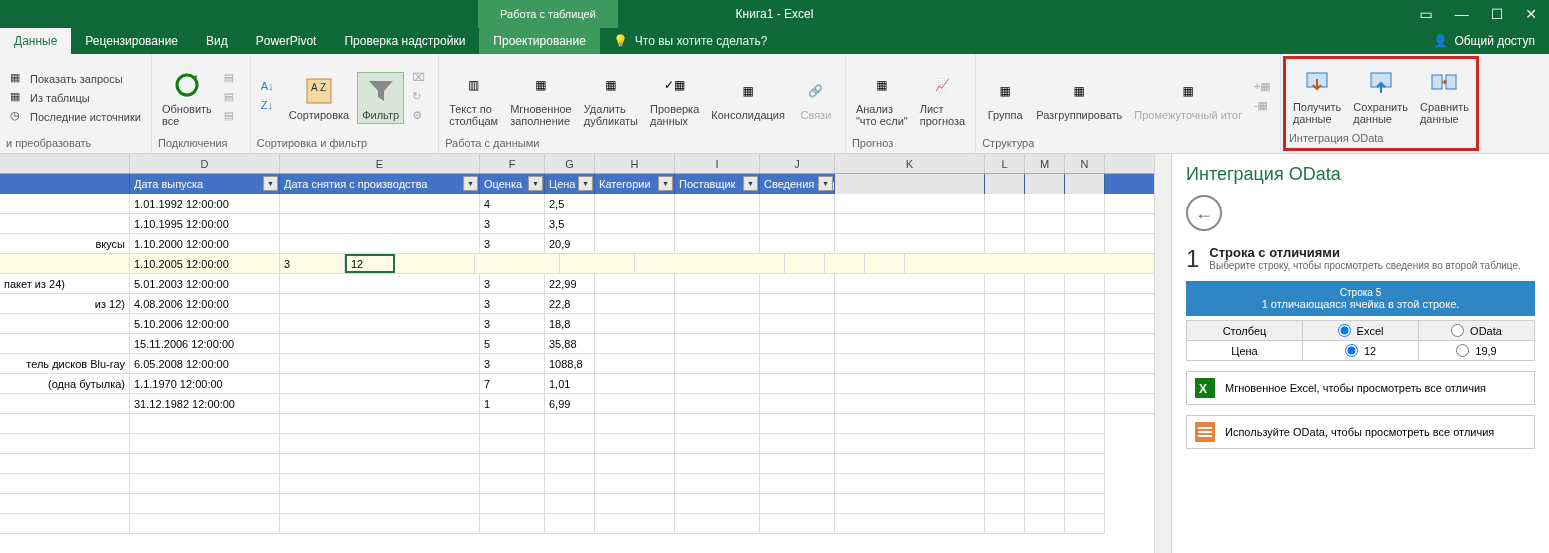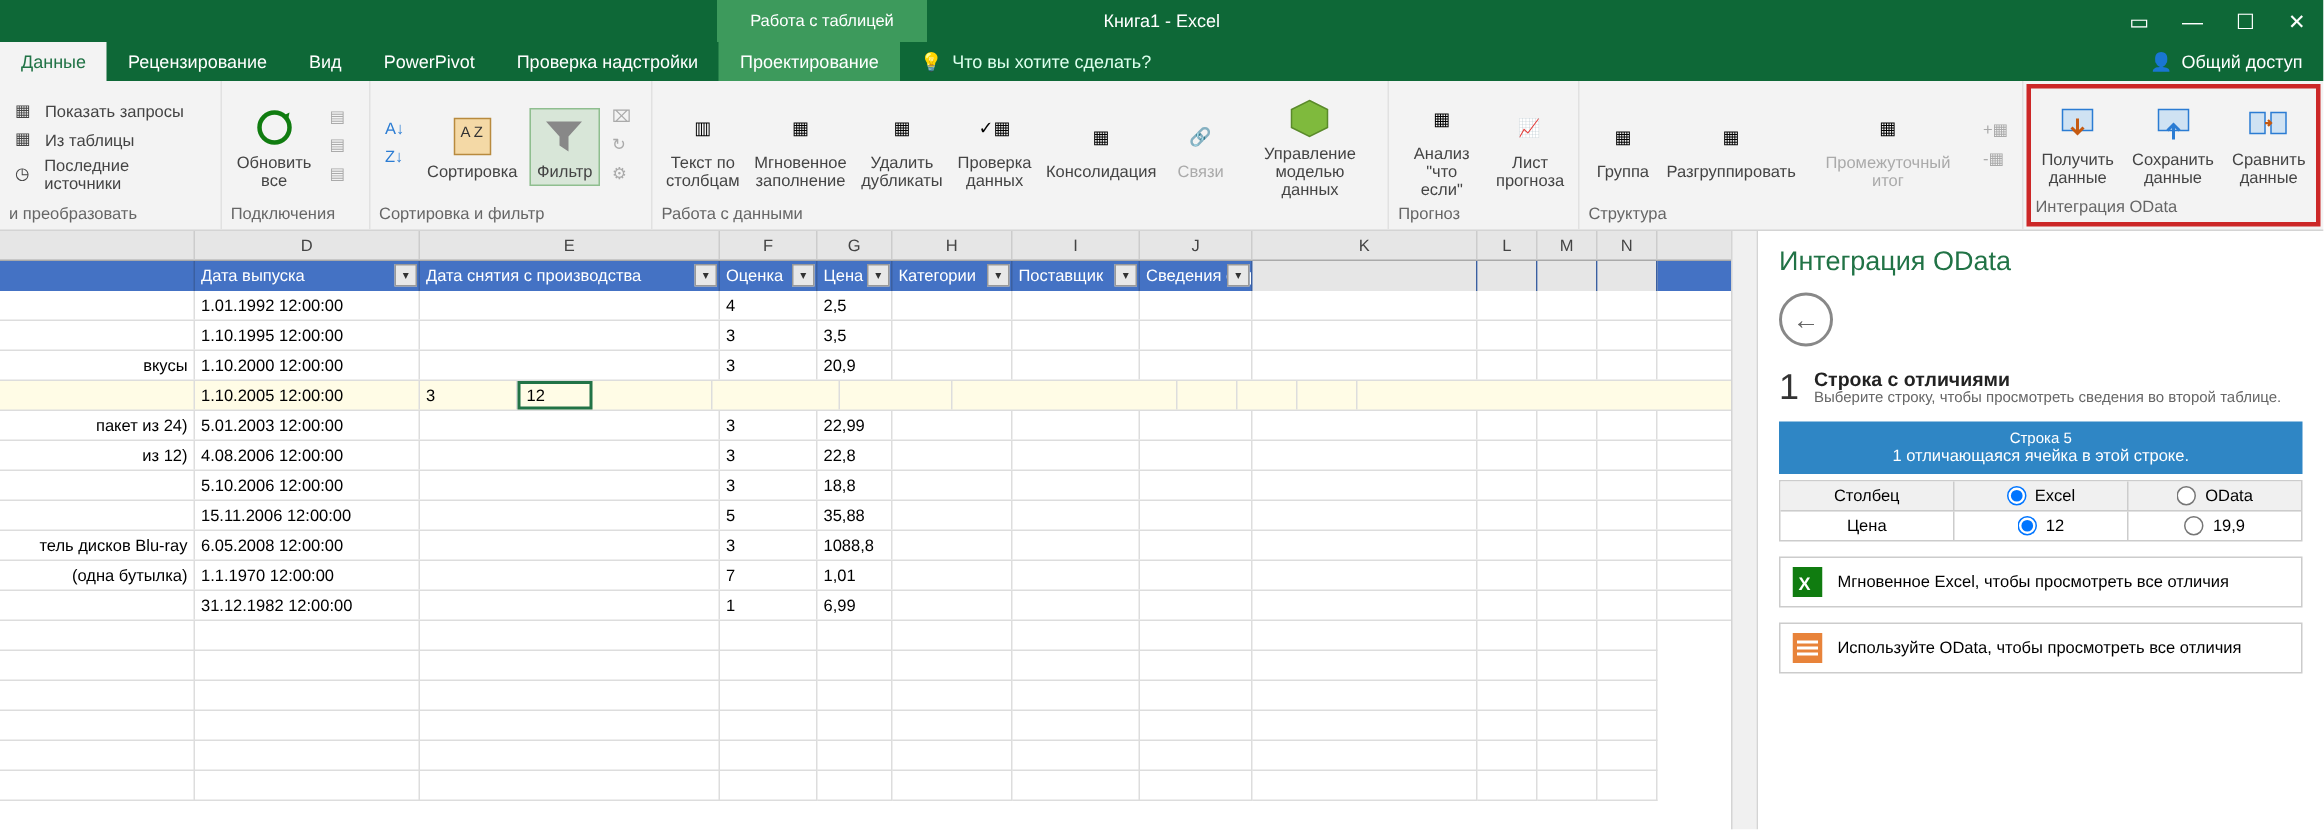--- a/index.html
+++ b/index.html
@@ -18,21 +18,21 @@
 .tell-me { padding:0 14px; color:#dfe; font-size:12px; line-height:26px; display:flex; align-items:center; gap:6px;}
 .share-btn { margin-left:auto; padding:0 14px; color:#fff; font-size:12px; line-height:26px; display:flex; align-items:center; gap:6px; }
 
 .ribbon { height:100px; background:#f3f3f3; border-bottom:1px solid #d4d4d4; display:flex; }
 .rgroup { border-right:1px solid #e1e1e1; display:flex; flex-direction:column; padding:4px 6px 0 6px; }
 .rgroup.highlight { border:3px solid #cc2727; margin:2px; padding:1px 3px 0 3px;}
 .rgroup-body { flex:1; display:flex; align-items:center; gap:4px; }
 .rgroup-label { font-size:11px; color:#666; padding-bottom:4px; }
 .rbtn-v { display:flex; flex-direction:column; align-items:center; justify-content:flex-end; padding:2px 4px; cursor:pointer; min-width:46px; }
 .rbtn-v .ico { width:32px; height:32px; margin-bottom:2px; display:flex; align-items:center; justify-content:center; }
-.rbtn-v .lbl { font-size:11px; color:#444; text-align:center; line-height:12px; }
+.rbtn-v .lbl { font-size:11px; color:#444; line-height:12px; }
 .rbtn-s { font-size:11px; color:#444; padding:1px 4px; cursor:pointer; display:flex; align-items:center; gap:4px; }
 .rbtn-s .ico-s { width:16px; height:16px; }
 .vstack { display:flex; flex-direction:column; gap:1px; }
 .rbtn-v.disabled .lbl, .rbtn-s.disabled { color:#aaa; }
 .rbtn-v.active { background:#d8e6d8; border:1px solid #8fbe8f; }
 
 .workspace { display:flex; height:calc(553px - 28px - 26px - 100px); }
 .sheet-area { flex:1; position:relative; overflow:hidden; }
 .scrollbar-v { width:17px; background:#f0f0f0; border-left:1px solid #d4d4d4; }
 
@@ -213,29 +213,20 @@
 данных</div>
         </div>
       <div class="rbtn-v">
           <div class="ico">▦</div>
           <div class="lbl">Консолидация</div>
         </div>
       <div class="rbtn-v disabled">
           <div class="ico">🔗</div>
           <div class="lbl">Связи</div>
         </div>
-      <div class="rbtn-v">
-          <div class="ico">
-            <svg viewBox="0 0 32 32" width="32" height="32">
-              <path d="M16 4 l12 6 v12 l-12 6 l-12 -6 v-12 z" fill="#7fba3d" stroke="#5a8a2a"></path>
-            </svg>
-          </div>
-          <div class="lbl" style="white-space:pre-line;">Управление
-моделью данных</div>
-        </div>
     </div>
     <div class="rgroup-label">Работа с данными</div>
   </div>
 
   <div class="rgroup">
     <div class="rgroup-body">
       <div class="rbtn-v">
           <div class="ico">▦</div>
           <div class="lbl" style="white-space:pre-line;">Анализ
 "что если"</div>
@@ -392,21 +383,21 @@
         <div class="cell sel" style="width:50px">12</div>
         <div class="cell" style="width:80px"></div>
         <div class="cell" style="width:85px"></div>
         <div class="cell" style="width:75px"></div>
         <div class="cell" style="width:150px"></div>
         <div class="cell" style="width:40px"></div>
         <div class="cell" style="width:40px"></div>
         <div class="cell" style="width:40px"></div>
       </div>
       <div class="data-row">
-        <div class="cell" style="width:130px;text-align:right;">пакет из 24)</div>
+        <div class="cell" style="width:130px;">пакет из 24)</div>
         <div class="cell" style="width:150px">5.01.2003 12:00:00</div>
         <div class="cell" style="width:200px"></div>
         <div class="cell" style="width:65px">3</div>
         <div class="cell" style="width:50px">22,99</div>
         <div class="cell" style="width:80px"></div>
         <div class="cell" style="width:85px"></div>
         <div class="cell" style="width:75px"></div>
         <div class="cell" style="width:150px"></div>
         <div class="cell" style="width:40px"></div>
         <div class="cell" style="width:40px"></div>

